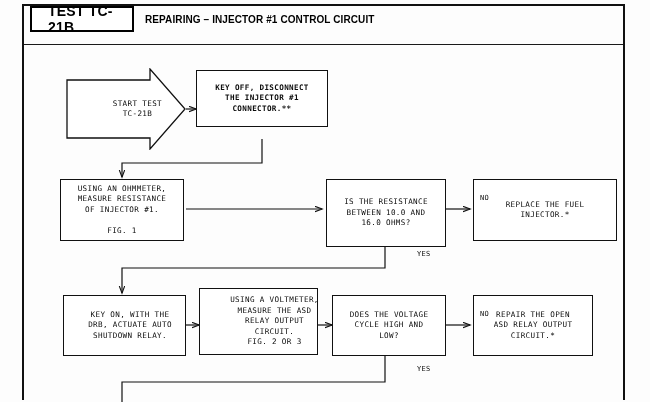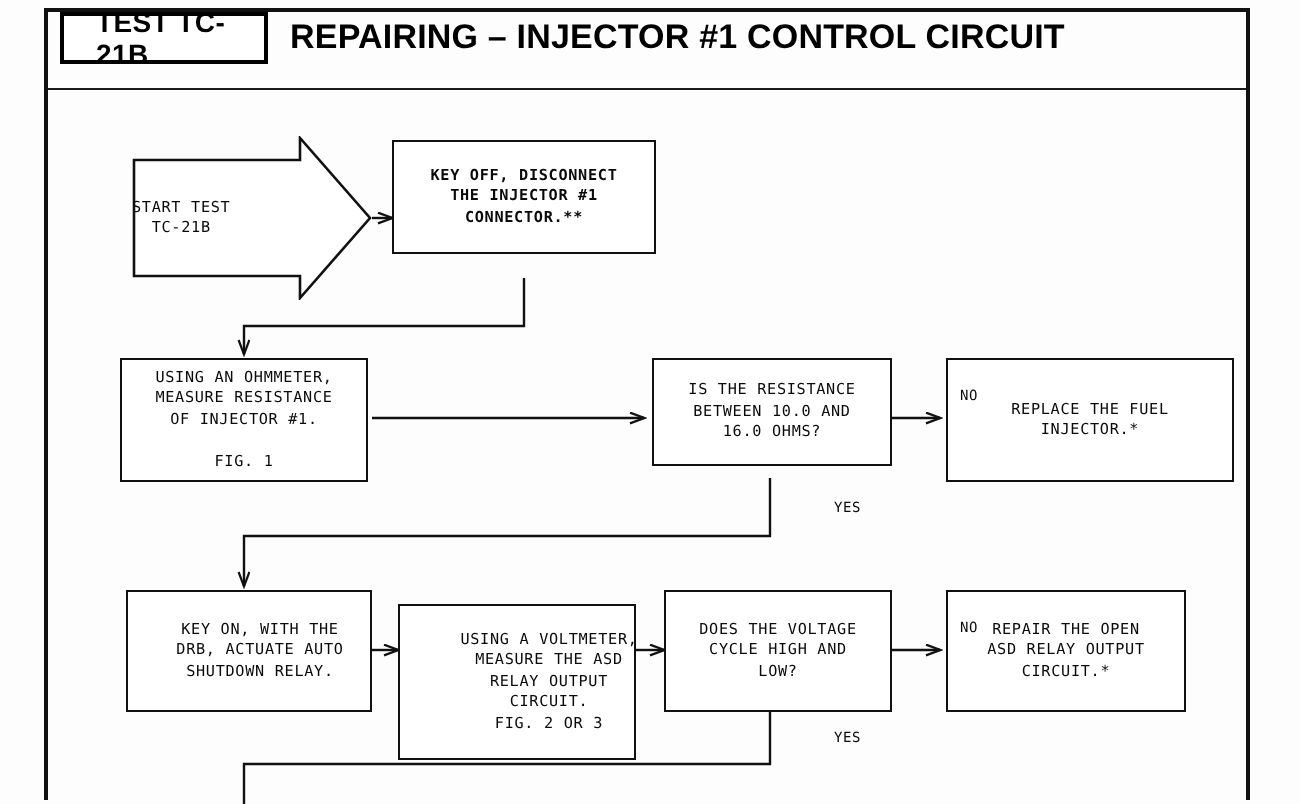--- a/index.html
+++ b/index.html
@@ -68,21 +68,21 @@
     color: #000;
     font-family: "Liberation Sans", sans-serif;
   }
   .title-text {
     position: absolute;
     left: 145px;
     top: 6px;
     height: 26px;
     display: flex;
     align-items: center;
-    font-size: 17px;
+    font-size: 10px;
     font-weight: bold;
     letter-spacing: 0.1px;
     color: #000;
     font-family: "Liberation Sans", sans-serif;
     white-space: nowrap;
   }
 
   
   .chart-canvas {
     position: absolute;
@@ -126,21 +126,21 @@
     height: 82px;
   }
   .start-node .start-label {
     position: absolute;
     left: 0;
     top: 0;
     width: 96px;
     height: 82px;
     display: flex;
     align-items: center;
-    justify-content: flex-start;
+    justify-content: flex-end;
     text-align: center;
   }
   .start-node .start-label .node-text {
     font-family: "DejaVu Sans Mono", "Liberation Mono", monospace;
     font-size: 7.6px;
     line-height: 10.5px;
     letter-spacing: 0.35px;
     color: #0a0a0a;
     white-space: pre;
   }
@@ -217,38 +217,38 @@
   </div>
 
   <div class="node" style="left:60px; top:179px; width:124px; height:62px;">
     <div class="node-text">USING AN OHMMETER,
 MEASURE RESISTANCE
 OF INJECTOR #1.
 
 FIG. 1</div>
   </div>
 
-  <div class="node" style="left:326px; top:179px; width:120px; height:54px;">
+  <div class="node" style="left:326px; top:179px; width:120px; height:68px;">
     <div class="node-text">IS THE RESISTANCE
 BETWEEN 10.0 AND
 16.0 OHMS?</div>
   </div>
 
   <div class="node" style="left:473px; top:179px; width:144px; height:62px;">
     <div class="node-text">REPLACE THE FUEL
 INJECTOR.*</div>
   </div>
 
   <div class="node" style="left:63px; top:295px; width:123px; height:61px;padding-left:11px;">
     <div class="node-text">KEY ON, WITH THE
 DRB, ACTUATE AUTO
 SHUTDOWN RELAY.</div>
   </div>
 
-  <div class="node" style="left:199px; top:302px; width:119px; height:78px;padding-left:32px;">
+  <div class="node" style="left:199px; top:288px; width:119px; height:67px;padding-left:32px;">
     <div class="node-text">USING A VOLTMETER,
 MEASURE THE ASD
 RELAY OUTPUT
 CIRCUIT.
 FIG. 2 OR 3</div>
   </div>
 
   <div class="node" style="left:332px; top:295px; width:114px; height:61px;">
     <div class="node-text">DOES THE VOLTAGE
 CYCLE HIGH AND

